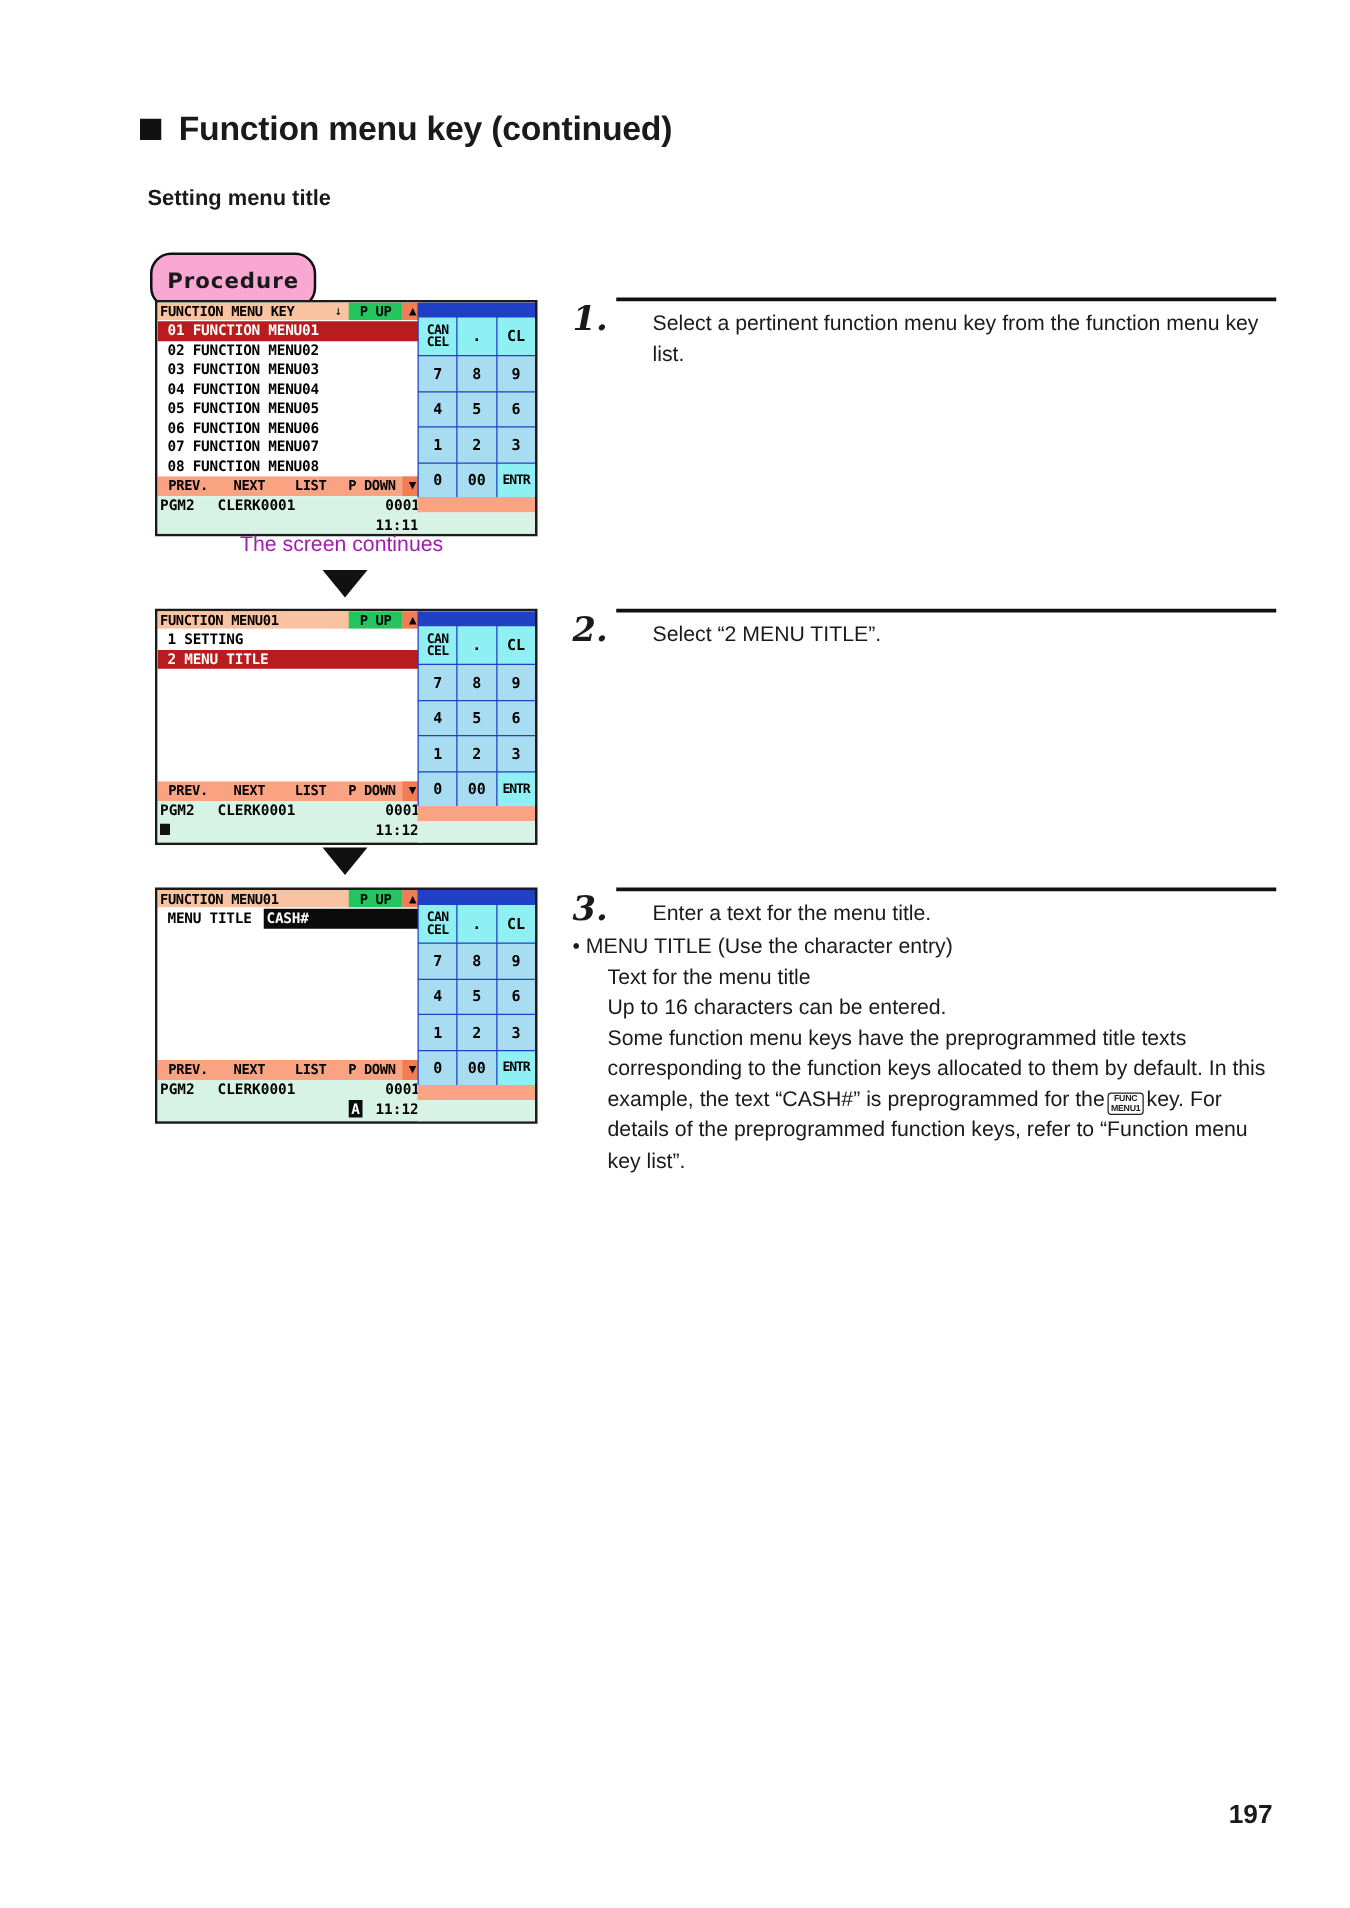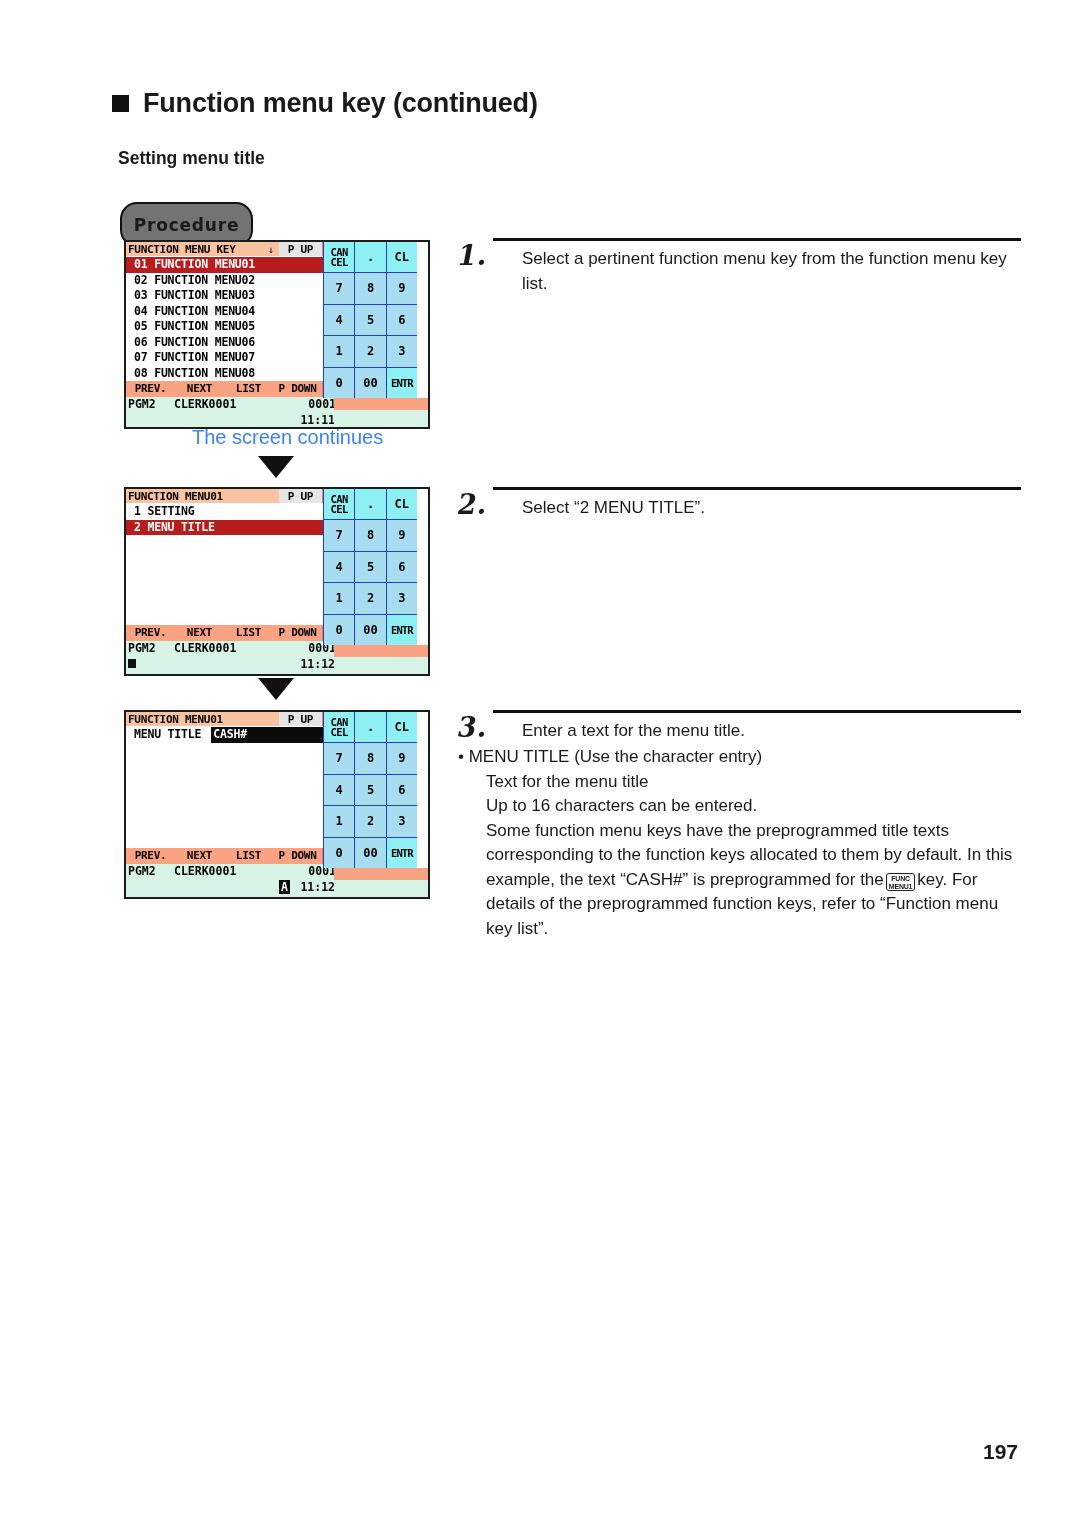--- a/index.html
+++ b/index.html
@@ -52,21 +52,21 @@
     left: 120px;
     top: 202px;
     width: 133px;
     height: 45px;
     border: 2.5px solid #111;
     border-radius: 17px;
     display: flex;
     align-items: center;
     justify-content: center;
     box-sizing: border-box;
-    background: #737373;
+    background: #f9a8d4;
   }
   #procedure-badge span {
     font-size: 17px;
     font-weight: bold;
     letter-spacing: 0.8px;
     font-family: "DejaVu Sans", sans-serif;
   }
 
   
   .lcd {
@@ -112,21 +112,21 @@
   }
   .lcd-titlebar .tb-arrow-down {
     width: 17px;
     text-align: center;
     background: #f9c2a0;
     font-size: 10px;
   }
   .lcd-titlebar .tb-pup {
     width: 43px;
     text-align: center;
-    background: #e5e5e5;
+    background: #22c55e;
     font-weight: bold;
   }
   .lcd-titlebar .tb-arrow-up {
     width: 16px;
     text-align: center;
     background: #f37c52;
     font-size: 10px;
   }
 
   
@@ -214,30 +214,30 @@
     left: 2px;
     top: 18px;
     width: 8px;
     height: 9px;
     background: #111;
   }
 
   
   .lcd-keypad {
     position: absolute;
-    right: 11px;
+    right: 0;
     top: 0;
     width: 94px;
     height: 156px;
     display: grid;
     grid-template-columns: 1fr 1fr 1fr;
     grid-template-rows: 30px 1fr 1fr 1fr 1fr;
     background: #1f3fc4;
     gap: 1px;
-    padding: 0 0 0 1px;
+    padding: 12px 0 0 1px;
     box-sizing: border-box;
   }
   .key {
     background: #a8dcf0;
     display: flex;
     align-items: center;
     justify-content: center;
     font-size: 12px;
     font-weight: bold;
     color: #000;
@@ -266,22 +266,22 @@
     width: 94px;
     height: 21px;
     background: #d7f3e6;
   }
 
   
   #continues-label {
     position: absolute;
     left: 192px;
     top: 426px;
-    font-size: 20px;
-    color: #3b82f6;
+    font-size: 17px;
+    color: #a21caf;
   }
   .down-triangle {
     position: absolute;
     width: 0; height: 0;
     border-left: 18px solid transparent;
     border-right: 18px solid transparent;
     border-top: 22px solid #111111;
   }
   #triangle-1 { left: 258px; top: 456px; }
   #triangle-2 { left: 258px; top: 678px; }

